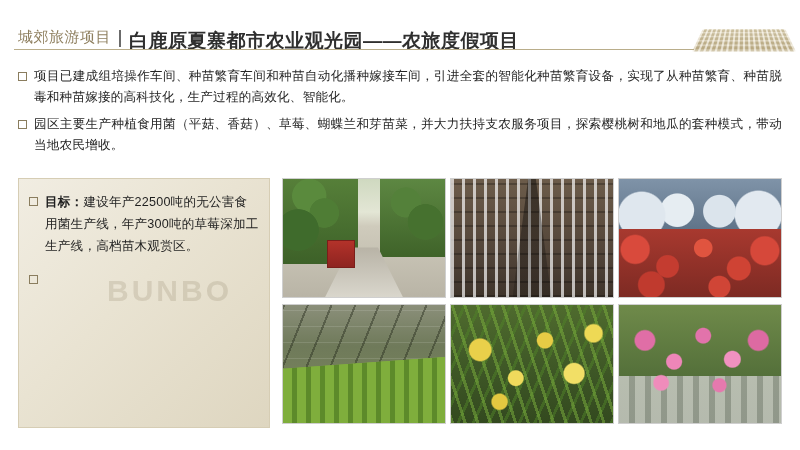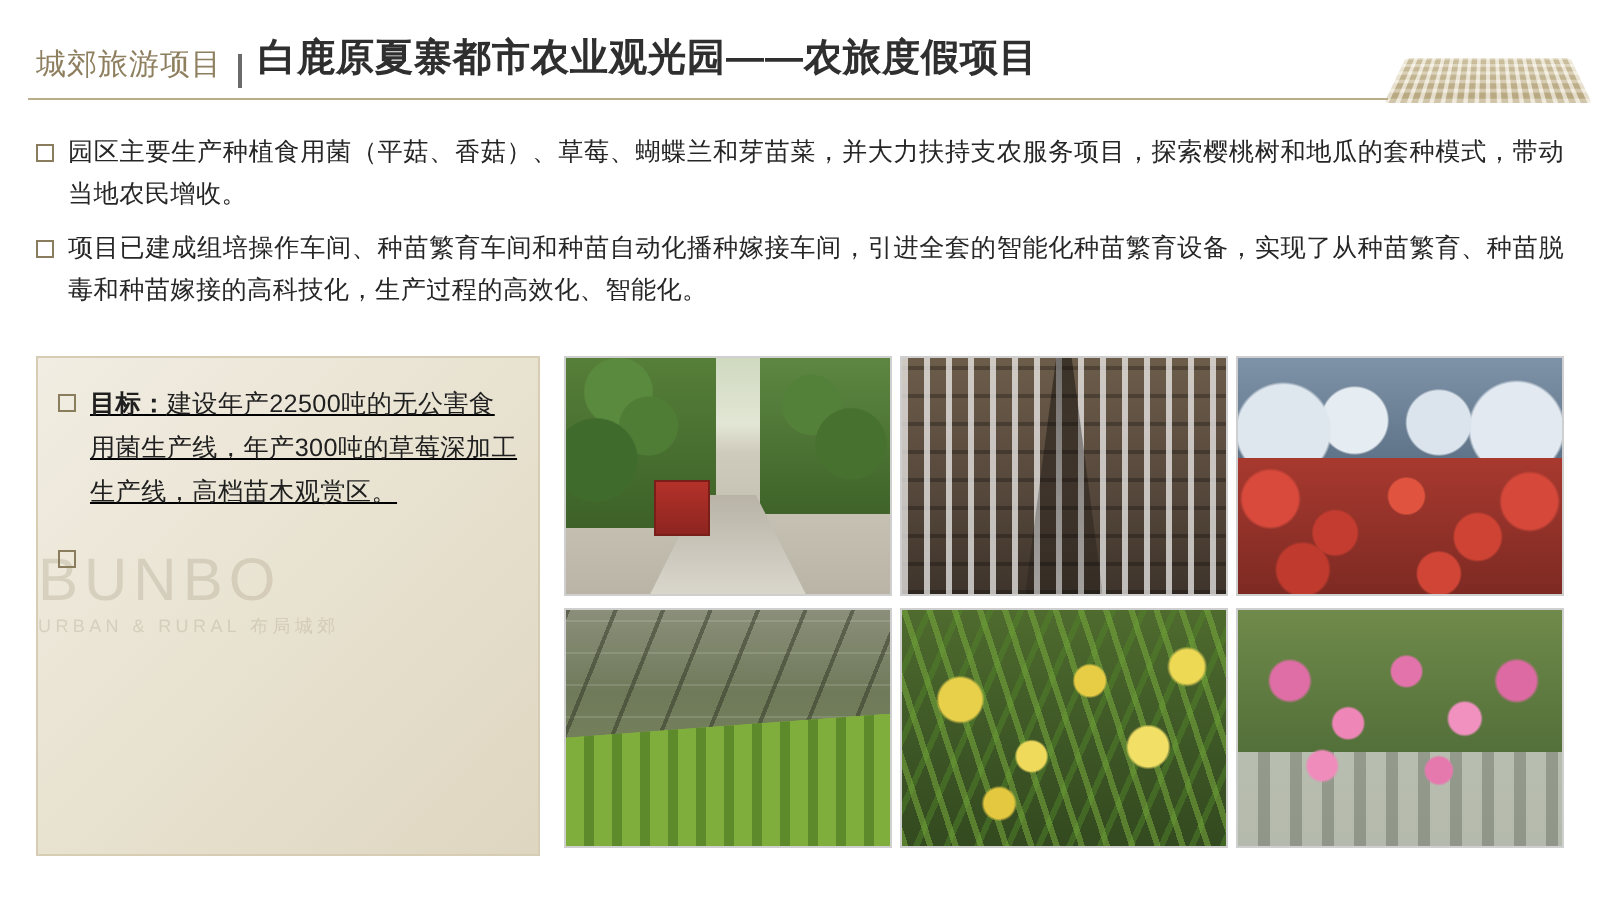--- a/index.html
+++ b/index.html
@@ -27,23 +27,23 @@
     position: absolute;
     left: 14px;
     top: 49px;
     width: 680px;
     height: 1px;
     background: #b9ad8a;
   }
   .title-row {
     position: absolute;
     left: 18px;
-    top: 16px;
+    top: 28px;
     display: flex;
-    align-items: flex-end;
+    align-items: flex-start;
     white-space: nowrap;
   }
   .title-sub {
     font-size: 15px;
     color: #8e7f5f;
     letter-spacing: 0.5px;
   }
   .title-divider {
     width: 2px;
     height: 17px;
@@ -111,43 +111,42 @@
     height: 248px;
     background: linear-gradient(135deg, #f1ede2 0%, #e9e3d2 45%, #ded6c0 100%);
     border: 1px solid #d6cdb4;
     overflow: hidden;
   }
   .watermark {
     position: absolute;
     left: 0;
     top: 96px;
     width: 213px;
-    text-align: left;
+    text-align: right;
     color: rgba(140,128,98,0.22);
-    font-weight: normal;
+    font-weight: bold;
     pointer-events: none;
   }
   .watermark .wm-big {
     font-size: 30px;
     letter-spacing: 3px;
     line-height: 32px;
   }
   .watermark .wm-small {
     font-size: 9px;
     letter-spacing: 2.2px;
   }
   .panel-items {
     position: relative;
     padding: 12px 10px 0 10px;
   }
   .panel-item {
     display: flex;
     align-items: flex-start;
     margin-bottom: 12px;
-    text-decoration: underline;
   }
   .panel-mark {
     width: 7px;
     height: 7px;
     border: 1.4px solid #8a7d5e;
     margin: 6px 7px 0 0;
     flex: 0 0 auto;
   }
   .panel-text {
     font-size: 12.6px;
@@ -328,32 +327,31 @@
     <span class="title-divider"></span>
     <span class="title-main">白鹿原夏寨都市农业观光园——农旅度假项目</span>
   </div>
   <div class="deco-mat"></div>
   <div class="header-line"></div>
 </div>
 
 <div class="bullets">
   <div class="bullet">
     <span class="bullet-mark"></span>
-    <span class="bullet-text">园区主要生产种植食用菌（平菇、香菇）、草莓、蝴蝶兰和芽苗菜，并大力扶持支农服务项目，探索樱桃树和地瓜的套种模式，带动当地农民增收。</span>
+    <span class="bullet-text">项目已建成组培操作车间、种苗繁育车间和种苗自动化播种嫁接车间，引进全套的智能化种苗繁育设备，实现了从种苗繁育、种苗脱毒和种苗嫁接的高科技化，生产过程的高效化、智能化。</span>
   </div>
   <div class="bullet">
     <span class="bullet-mark"></span>
-    <span class="bullet-text">项目已建成组培操作车间、种苗繁育车间和种苗自动化播种嫁接车间，引进全套的智能化种苗繁育设备，实现了从种苗繁育、种苗脱毒和种苗嫁接的高科技化，生产过程的高效化、智能化。</span>
+    <span class="bullet-text">园区主要生产种植食用菌（平菇、香菇）、草莓、蝴蝶兰和芽苗菜，并大力扶持支农服务项目，探索樱桃树和地瓜的套种模式，带动当地农民增收。</span>
   </div>
 </div>
 
 <div class="left-panel">
   <div class="watermark">
     <div class="wm-big">BUNBO</div>
-    <div class="wm-small">URBAN &amp; RURAL 布局城郊</div>
   </div>
   <div class="panel-items">
     <div class="panel-item">
       <span class="panel-mark"></span>
       <span class="panel-text">
         <b>目标：</b><span>建设年产22500吨的无公害食用菌生产线，年产300吨的草莓深加工生产线，高档苗木观赏区。</span>
       </span>
     </div>
     <div class="panel-item">
       <span class="panel-mark"></span>

